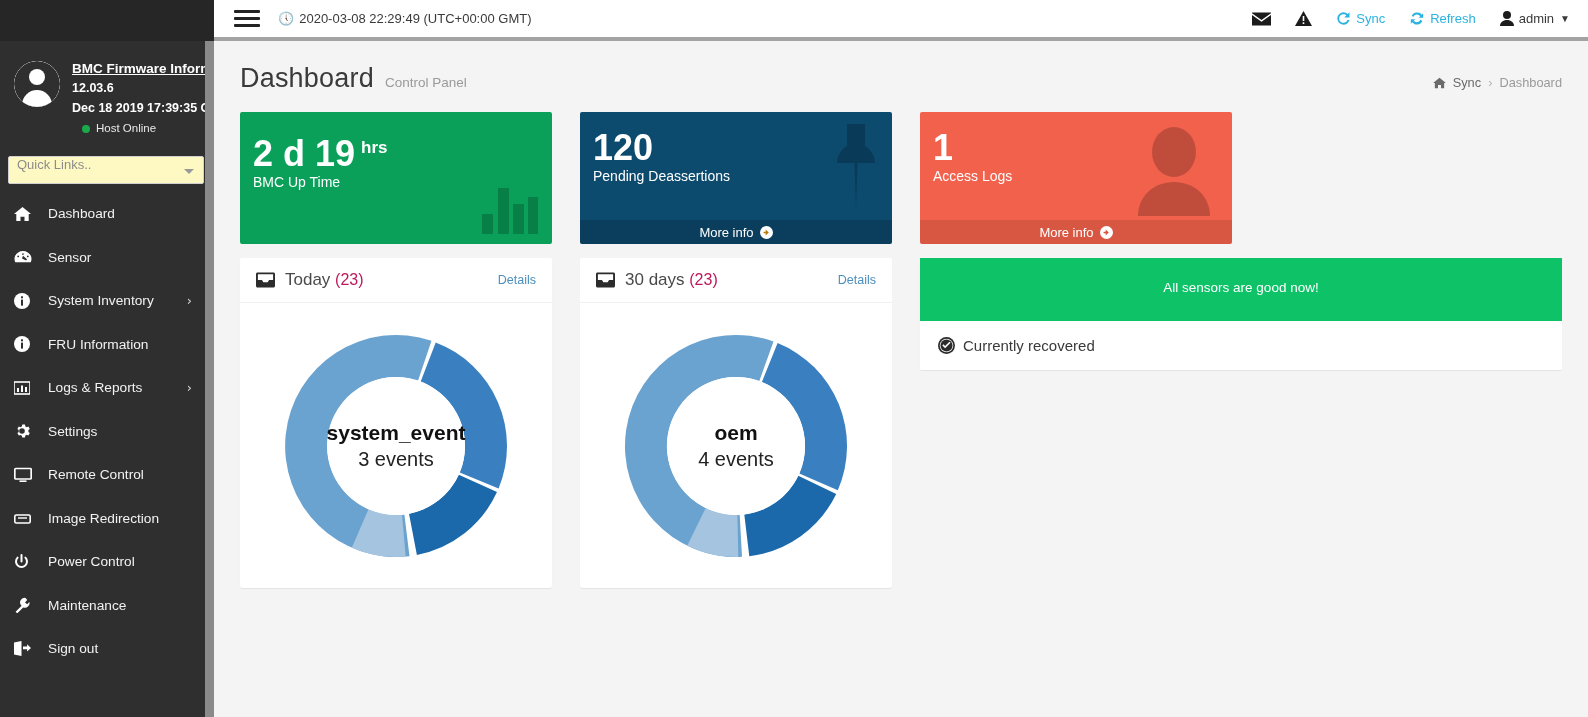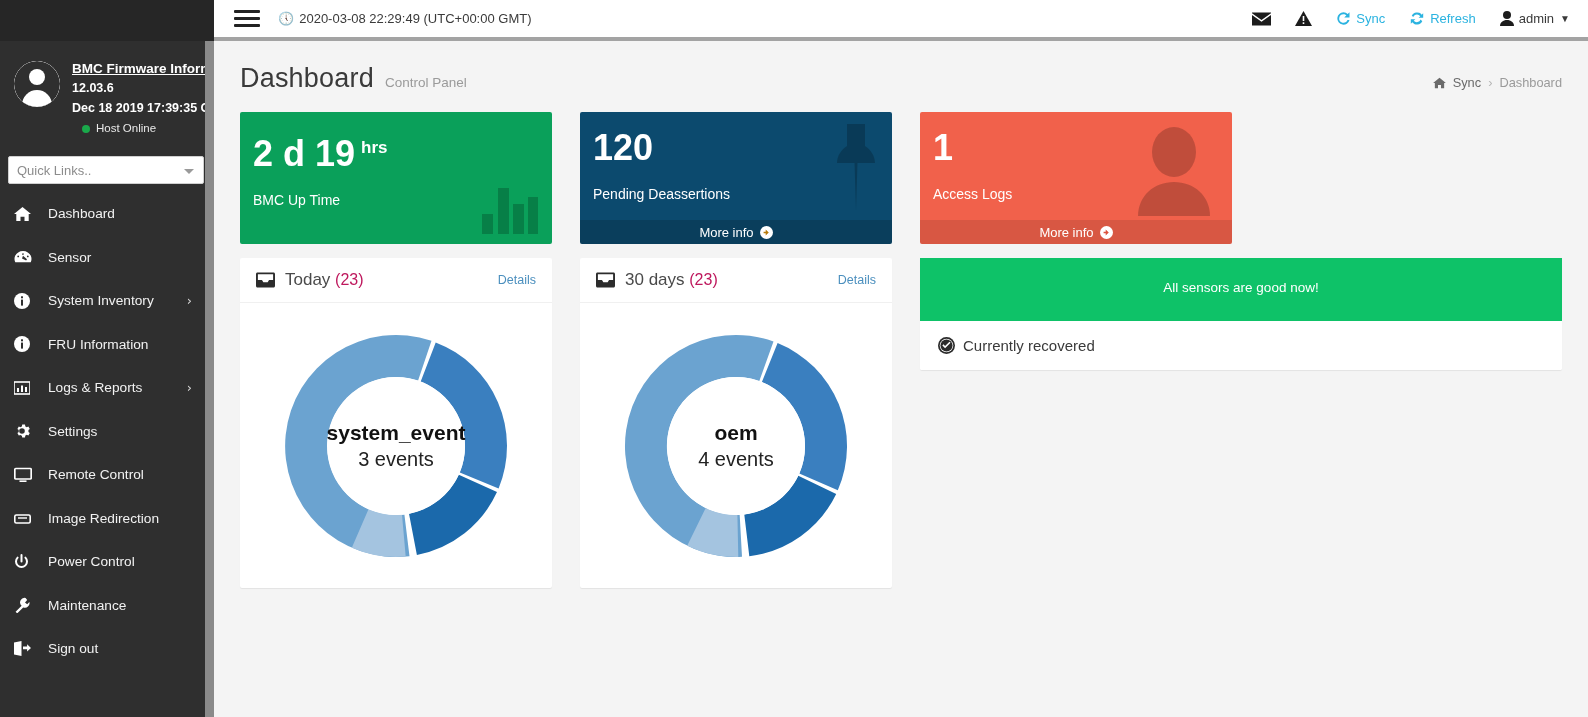--- a/index.html
+++ b/index.html
@@ -45,23 +45,23 @@
   .pi-line {
     color: #ffffff; font-size: 12.5px; font-weight: bold; line-height: 20px;
     white-space: nowrap;
   }
   .pi-status { font-size: 11.5px; color: #e8e8e8; line-height: 20px; padding-left: 10px; }
   .dot-green {
     display: inline-block; width: 8px; height: 8px; border-radius: 50%;
     background: #1aa94b; margin-right: 6px; vertical-align: middle;
   }
   .quicklinks {
-    margin: 12px 10px 6px 8px; height: 28px; background: #ffffff;
+    margin: 12px 10px 6px 8px; height: 28px; background: #fef9c3;
     border: 1px solid #d0d0d0; border-radius: 2px;
-    display: flex; align-items: center; padding: 0 8px;
+    display: flex; padding: 0 8px;
     position: relative; width: 196px;
   }
   .quicklinks span { font-size: 13px; color: #8c8c8c; }
   .caret-down {
     position: absolute; right: 9px; top: 12px;
     width: 0; height: 0;
     border-left: 5px solid transparent; border-right: 5px solid transparent;
     border-top: 5px solid #9a9a9a;
   }
   .nav { margin-top: 8px; }
@@ -109,21 +109,21 @@
   .row { display: flex; gap: 28px; }
 
   
   .tile {
     border-radius: 2px; position: relative; overflow: hidden;
     width: 312px; color: #ffffff;
   }
   .tile-body { padding: 16px 16px 14px 13px; position: relative; height: 108px; }
   .tile-num { font-size: 36px; font-weight: bold; line-height: 40px; }
   .tile-num .unit { font-size: 17px; font-weight: bold; vertical-align: super; margin-left: 6px; }
-  .tile-lbl { font-size: 14px; margin-top: 18px; }
+  .tile-lbl { font-size: 14px; margin-top: 0; }
   .tile-foot {
     height: 24px; display: flex; align-items: center; justify-content: center;
     font-size: 13px; cursor: pointer; gap: 6px;
   }
   .tile-art { position: absolute; right: 14px; bottom: 6px; opacity: .20; }
   .tile-green { background: #0aa05a; }
   .tile-green .tile-body { height: 132px; }
   .tile-orange { background: #0c4a6e; }
   .tile-orange .tile-foot { background: rgba(0,0,0,.16); }
   .tile-red { background: #f1614b; }

